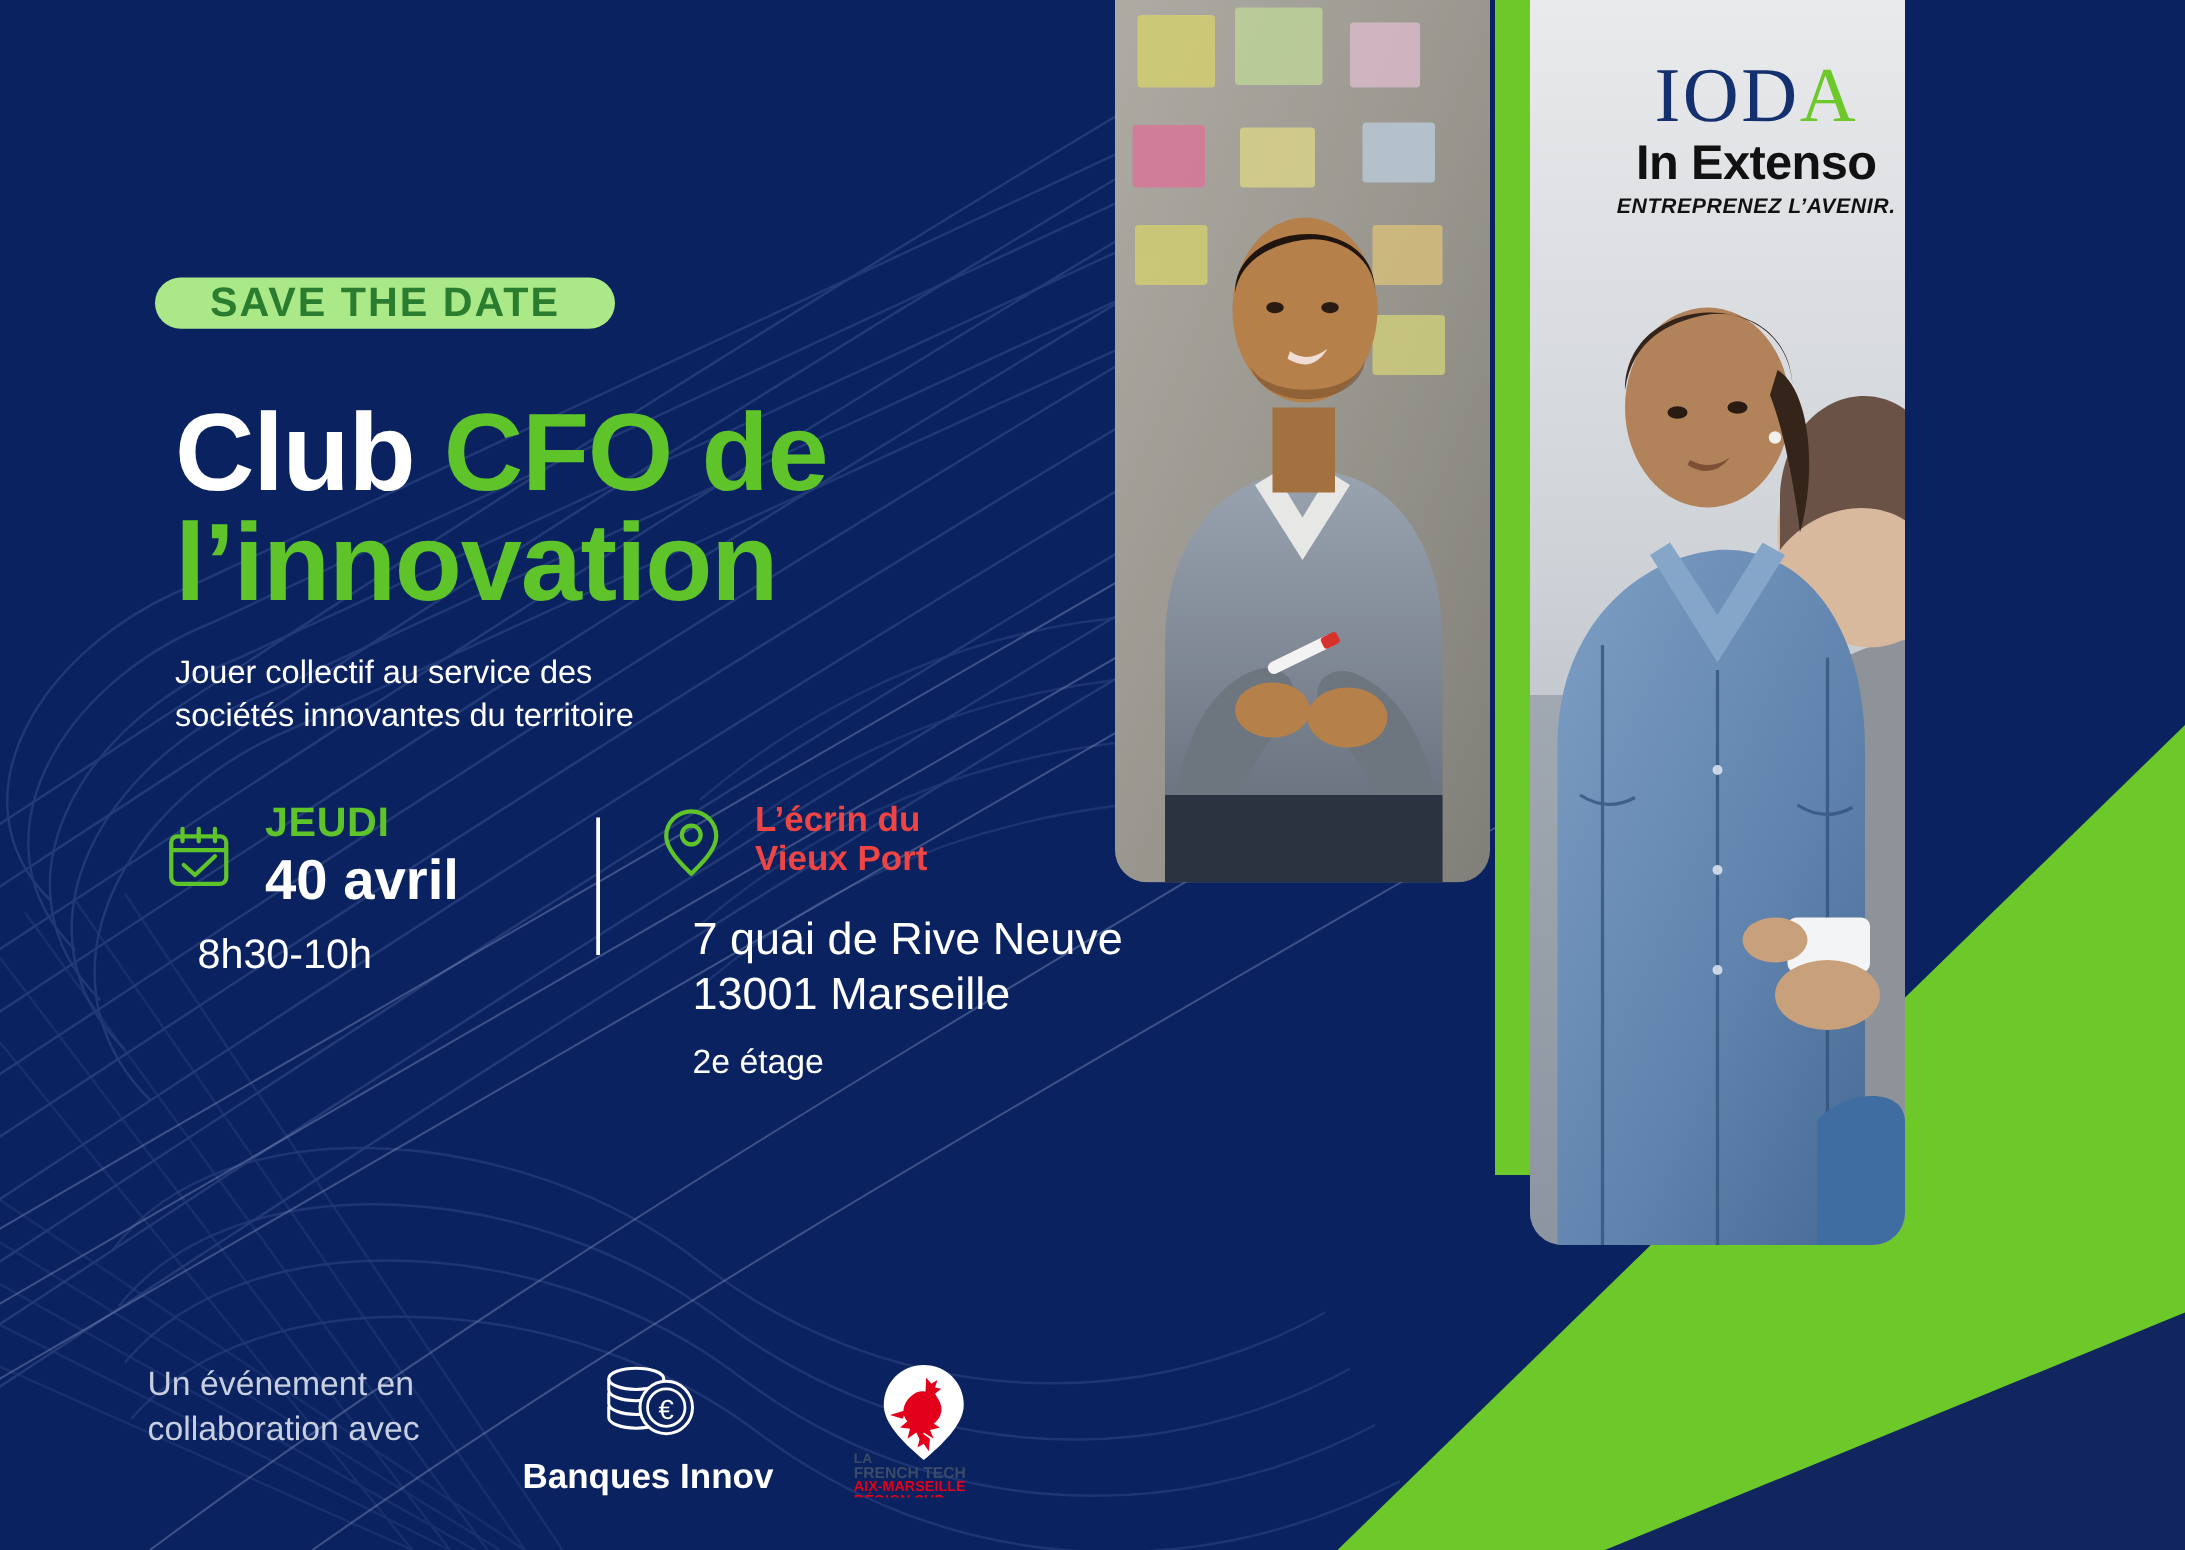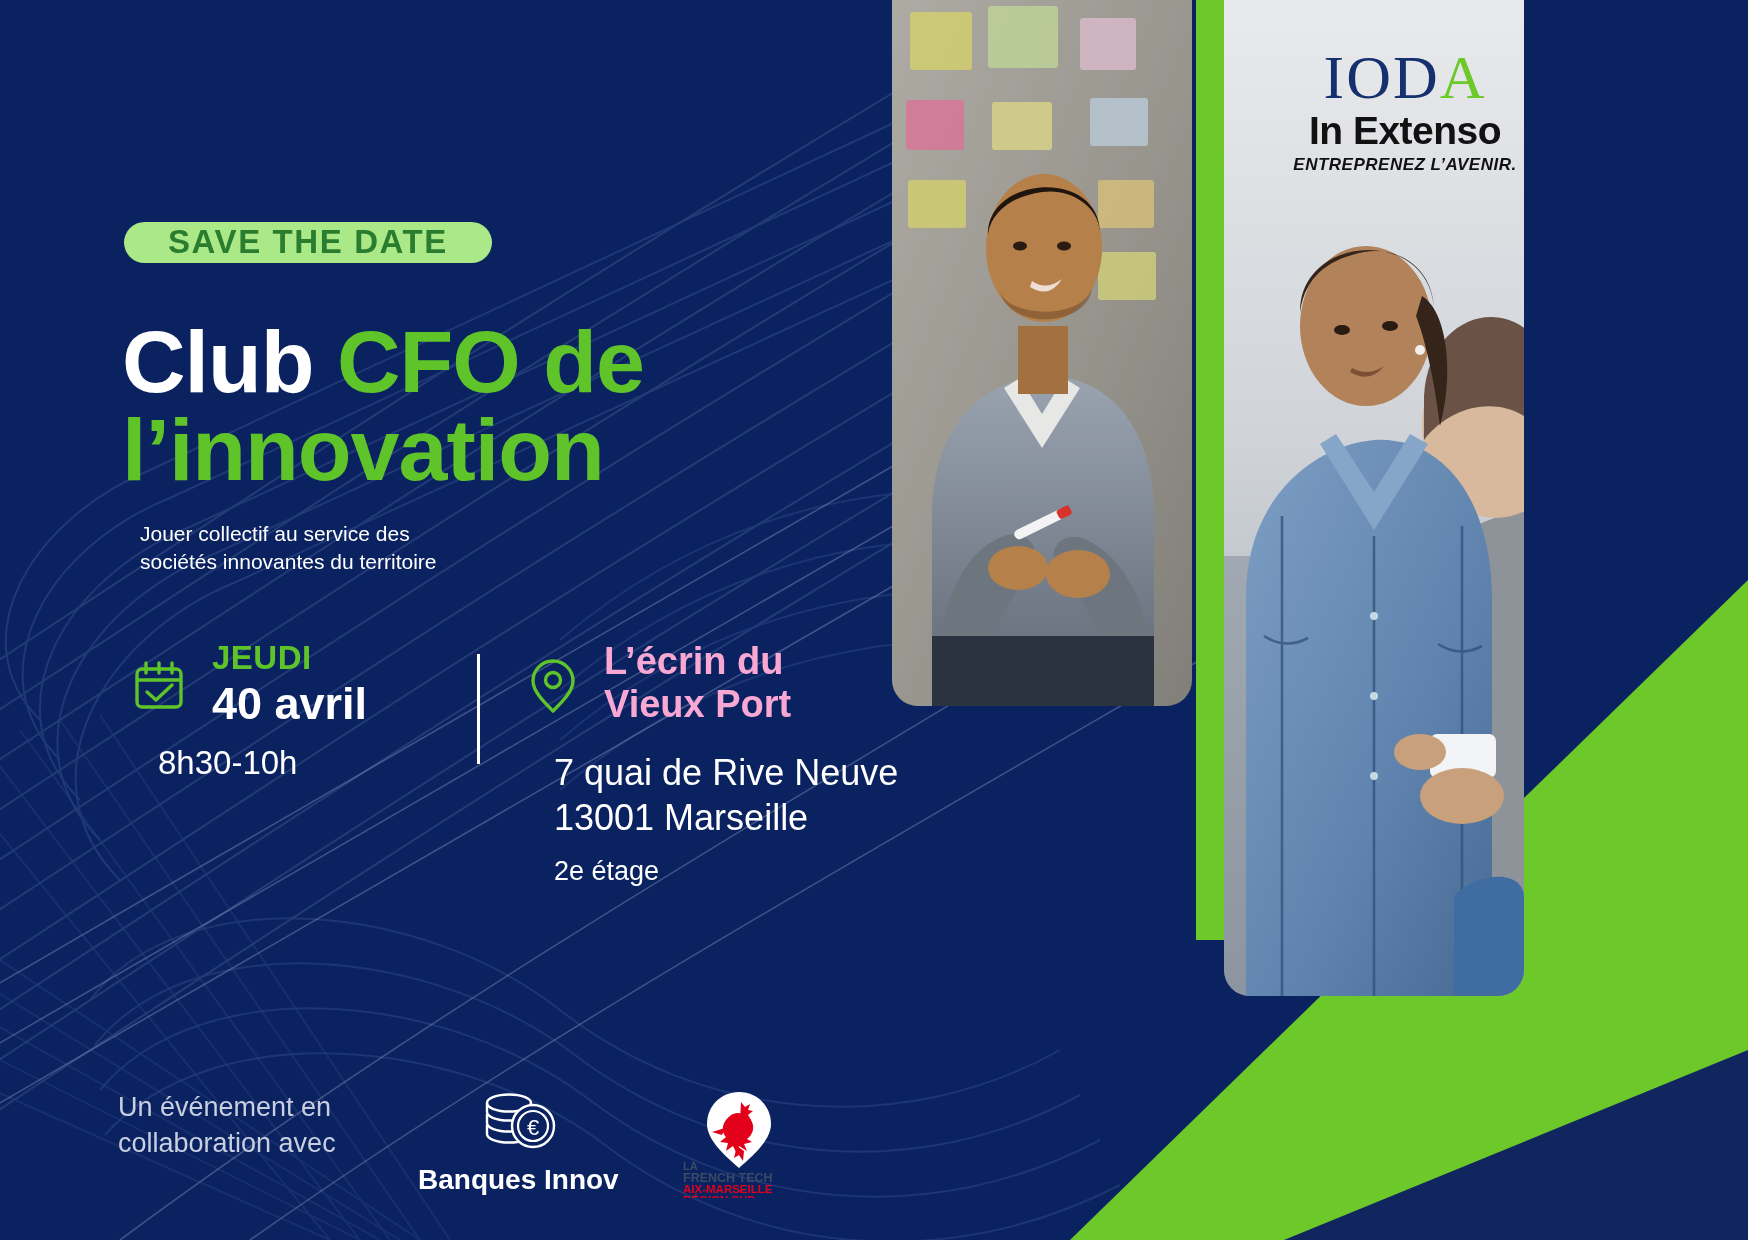--- a/index.html
+++ b/index.html
@@ -22,30 +22,30 @@
 
   .badge{
     position:absolute;left:124px;top:222px;
     background:#aae888;color:#2a7d2e;
     font-size:33px;font-weight:bold;letter-spacing:1.6px;
     padding:3px 44px;border-radius:40px;
     display:inline-block;line-height:1.05;
   }
 
   .title{
-    position:absolute;left:122px;top:318px;width:780px;
+    position:absolute;left:140px;top:318px;width:780px;
     font-size:88px;font-weight:bold;line-height:1.0;
     letter-spacing:-1px;
   }
   .title .w{color:#ffffff;}
   .title .g{color:#5ec42a;}
 
   .subtitle{
     position:absolute;left:140px;top:520px;width:620px;
-    color:#ffffff;font-size:21px;font-weight:400;line-height:1.33;
+    color:#ffffff;font-size:26px;font-weight:400;line-height:1.33;
   }
 
   
   .info{position:absolute;left:124px;top:640px;width:900px;display:flex;}
   .info-col{position:relative;}
   .col-date{width:345px;padding-left:8px;}
   .divider{
     width:3px;background:#ffffff;margin:16px 0 16px 0;
     height:110px;align-self:flex-start;margin-top:14px;
   }
@@ -54,21 +54,21 @@
   .icon-row{display:flex;align-items:center;}
   .icn{flex:0 0 auto;margin-top:4px;}
   .icn svg{display:block;}
 
   .date-text{margin-left:26px;}
   .kicker{color:#5ec42a;font-size:33px;font-weight:bold;letter-spacing:.5px;line-height:1.1;}
   .bigline{color:#ffffff;font-size:45px;font-weight:bold;line-height:1.15;margin-top:2px;}
   .time{color:#ffffff;font-size:33px;font-weight:400;margin-top:14px;margin-left:26px;}
 
   .place-text{margin-left:26px;}
-  .place-name{color:#f9a8d4;font-size:38px;font-weight:bold;line-height:1.12;}
+  .place-name{color:#ef4444;font-size:28px;font-weight:bold;line-height:1.12;}
   .addr{color:#ffffff;font-size:36px;font-weight:400;line-height:1.24;margin-top:26px;margin-left:26px;}
   .floor{color:#ffffff;font-size:27px;font-weight:400;margin-top:16px;margin-left:26px;}
 
   
   .footer{position:absolute;left:118px;top:1090px;display:flex;align-items:flex-start;}
   .foot-label{color:#c8cfe0;font-size:27px;line-height:1.32;width:245px;}
   .partner{display:flex;flex-direction:column;align-items:center;margin-left:55px;}
   .partner-name{color:#ffffff;font-size:28px;font-weight:bold;margin-top:4px;}
   .ft-logo{margin-left:48px;position:relative;width:120px;}
 

